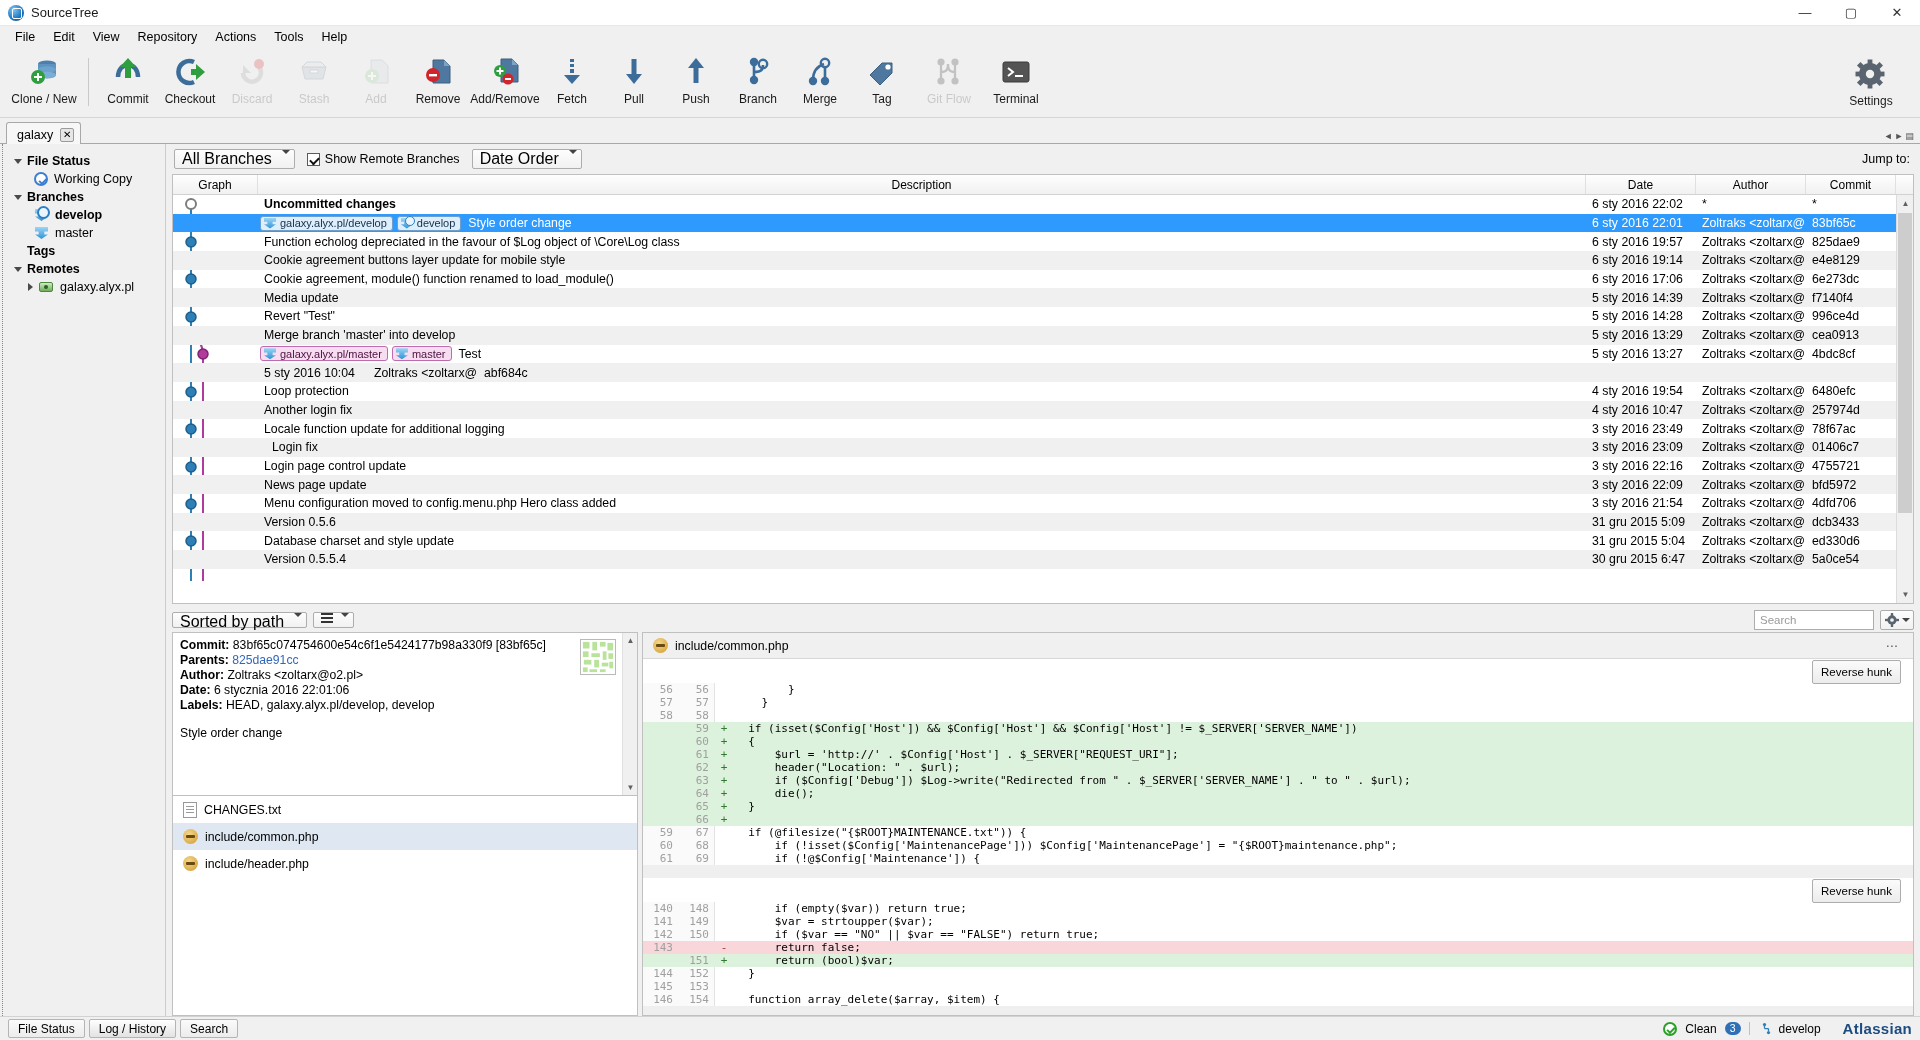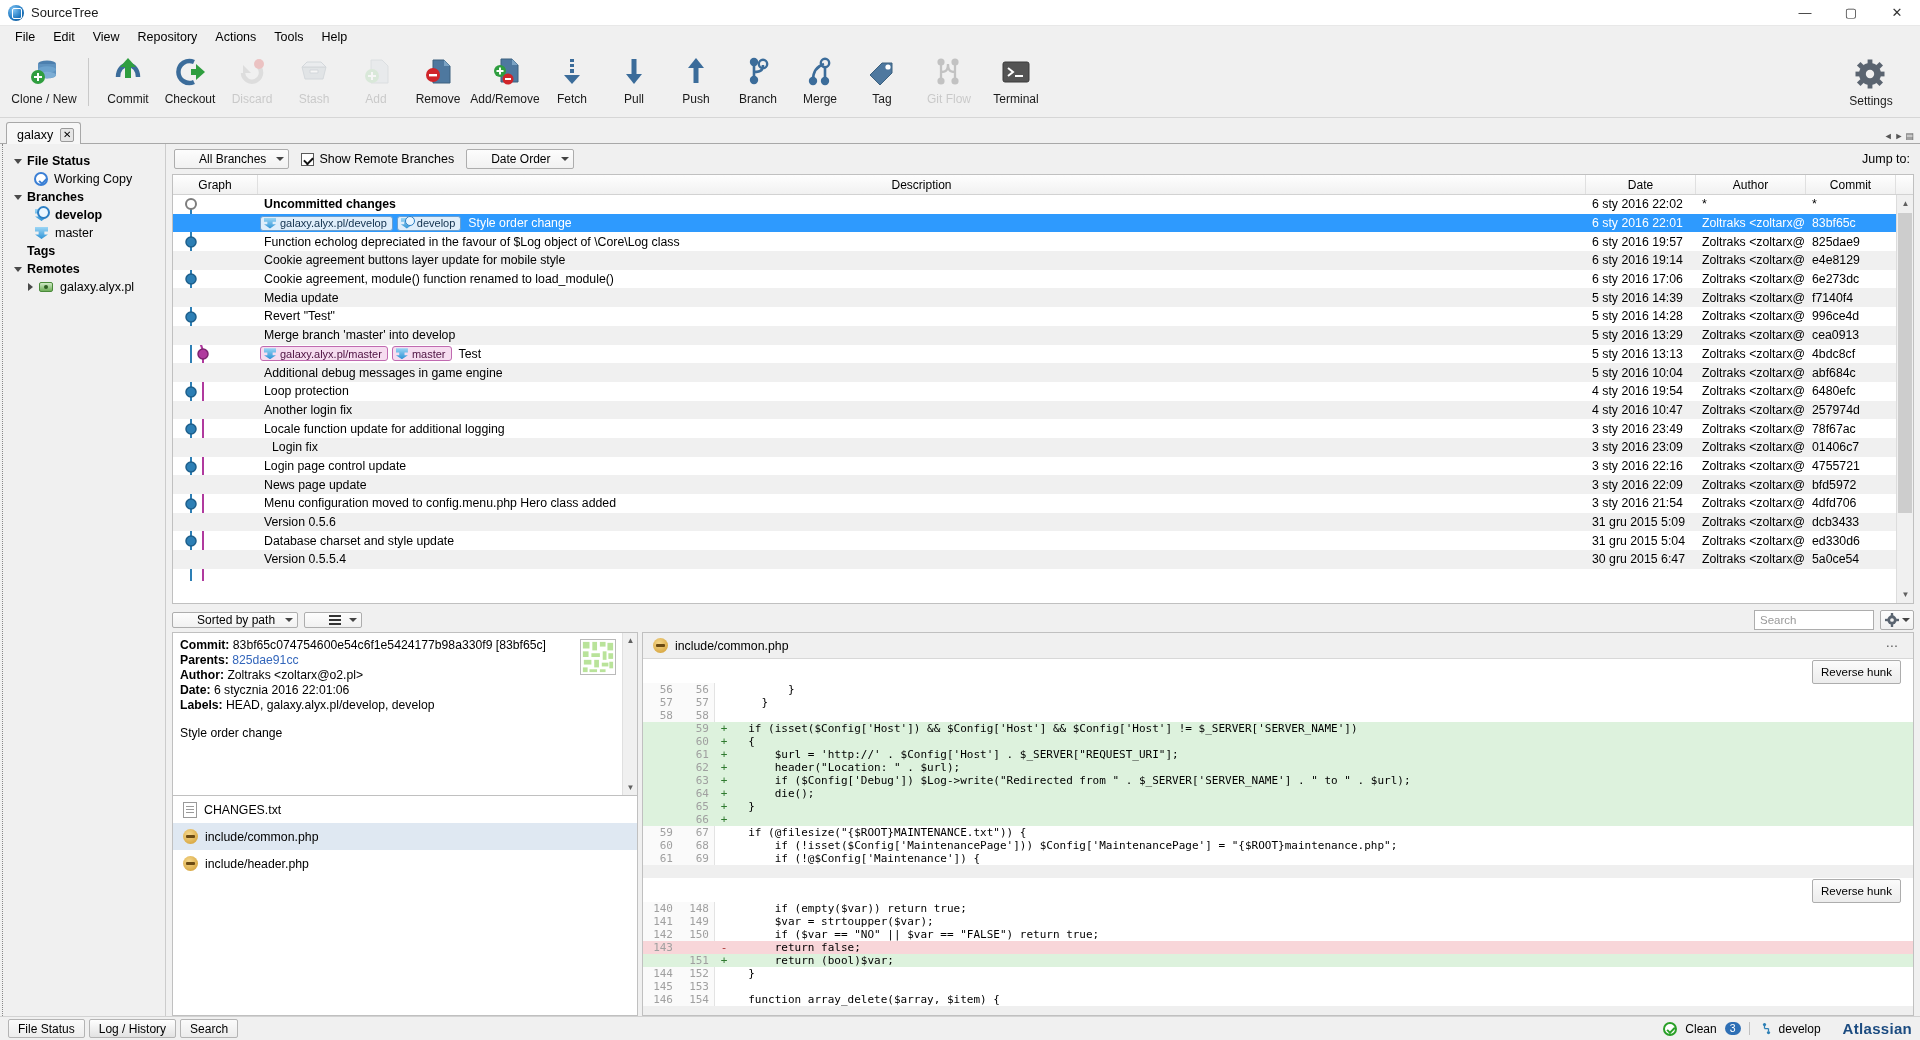--- a/index.html
+++ b/index.html
@@ -78,21 +78,21 @@
     background:linear-gradient(#cfe9c6,#6fae59); border:1px solid #4a8a3a; }
   .ico-remote .dt { position:absolute; left:5px; top:5px; width:4px; height:4px; border-radius:50%;
     background:#2d5e22; }
 
   
   #content { flex:1; display:flex; flex-direction:column; background:#f0f0f0; min-width:0; }
 
   #filterbar { height:30px; display:flex; align-items:center; gap:12px; padding:0 8px;
     background:#f0f0f0; position:relative; }
   .combo { height:20px; border:1px solid #adadad; background:linear-gradient(#fdfdfd,#f1f1f1);
-    display:flex; align-items:center; padding:0 4px 0 24px; gap:10px; font-size:12px; border-radius:2px; }
+    display:flex; padding:0 4px 0 7px; gap:10px; font-size:16px; border-radius:2px; }
   .combo .cv { width:0; height:0; border-left:4px solid transparent; border-right:4px solid transparent;
     border-top:4px solid #444; }
   .chkwrap { display:flex; align-items:center; gap:5px; font-size:12.5px; }
   .chk { width:13px; height:13px; border:1px solid #5a5a5a; background:#fff; position:relative; }
   .chk:after { content:""; position:absolute; left:2px; top:3px; width:7px; height:4px;
     border-left:2px solid #111; border-bottom:2px solid #111; transform:rotate(-45deg); }
   #jumpto { position:absolute; right:10px; font-size:12.5px; }
 
   
   #logwrap { height:430px; background:#fff; border:1px solid #c0c0c0; margin:0 6px;
@@ -662,30 +662,27 @@
                   <span>galaxy.alyx.pl/master</span>
                 </span>
                 <span class="reflabel magenta">
                   <span class="mi2">
                     <span class="arr"></span>
                   </span>
                   <span>master</span>
                 </span>
                 <span style="margin-left: 3px;">Test</span>
               </div>
-              <div class="cell c-date">5 sty 2016 13:13</div>
+              <div class="cell c-date">5 sty 2016 13:27</div>
               <div class="cell c-auth">Zoltraks &lt;zoltarx@</div>
               <div class="cell c-comm">4bdc8cf</div>
               <div class="cell c-scroll"></div>
             </div>
             <div class="row alt">
               <div class="cell c-graph"></div>
-              <div class="cell desc c-desc">
-                <span style="margin-left: 4px;">Additional debug messages in game engine</span>
-              </div>
               <div class="cell c-date">5 sty 2016 10:04</div>
               <div class="cell c-auth">Zoltraks &lt;zoltarx@</div>
               <div class="cell c-comm">abf684c</div>
               <div class="cell c-scroll"></div>
             </div>
             <div class="row">
               <div class="cell c-graph"></div>
               <div class="cell desc c-desc">
                 <span style="margin-left: 4px;">Loop protection</span>
               </div>

